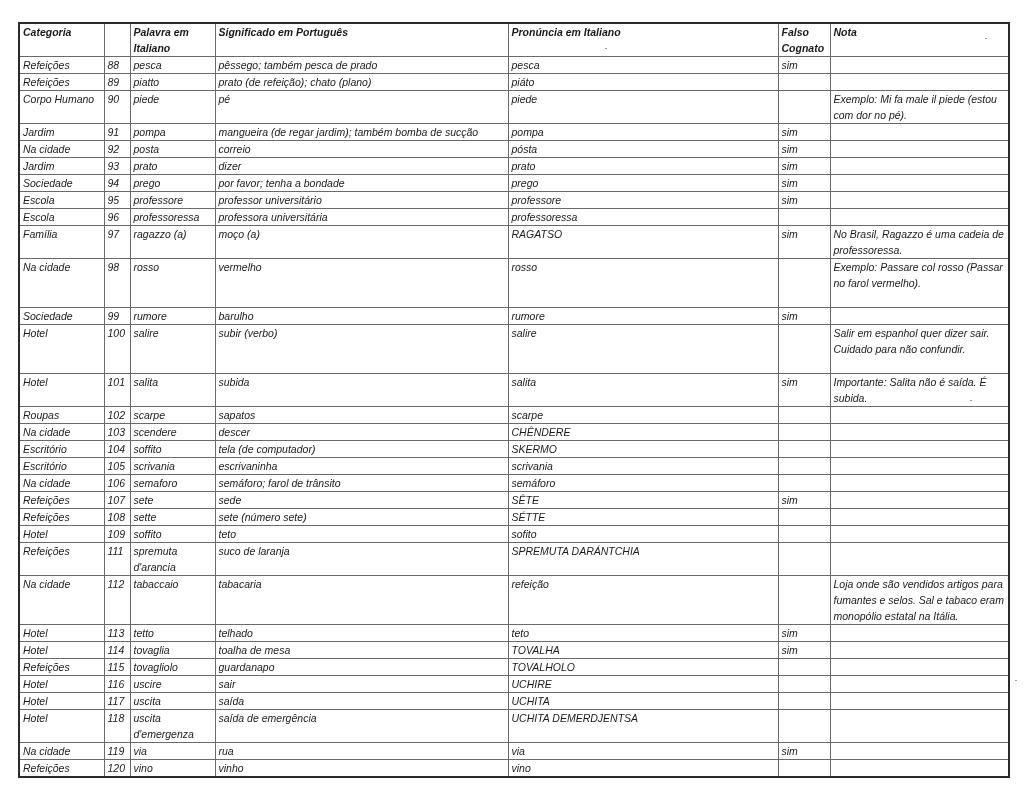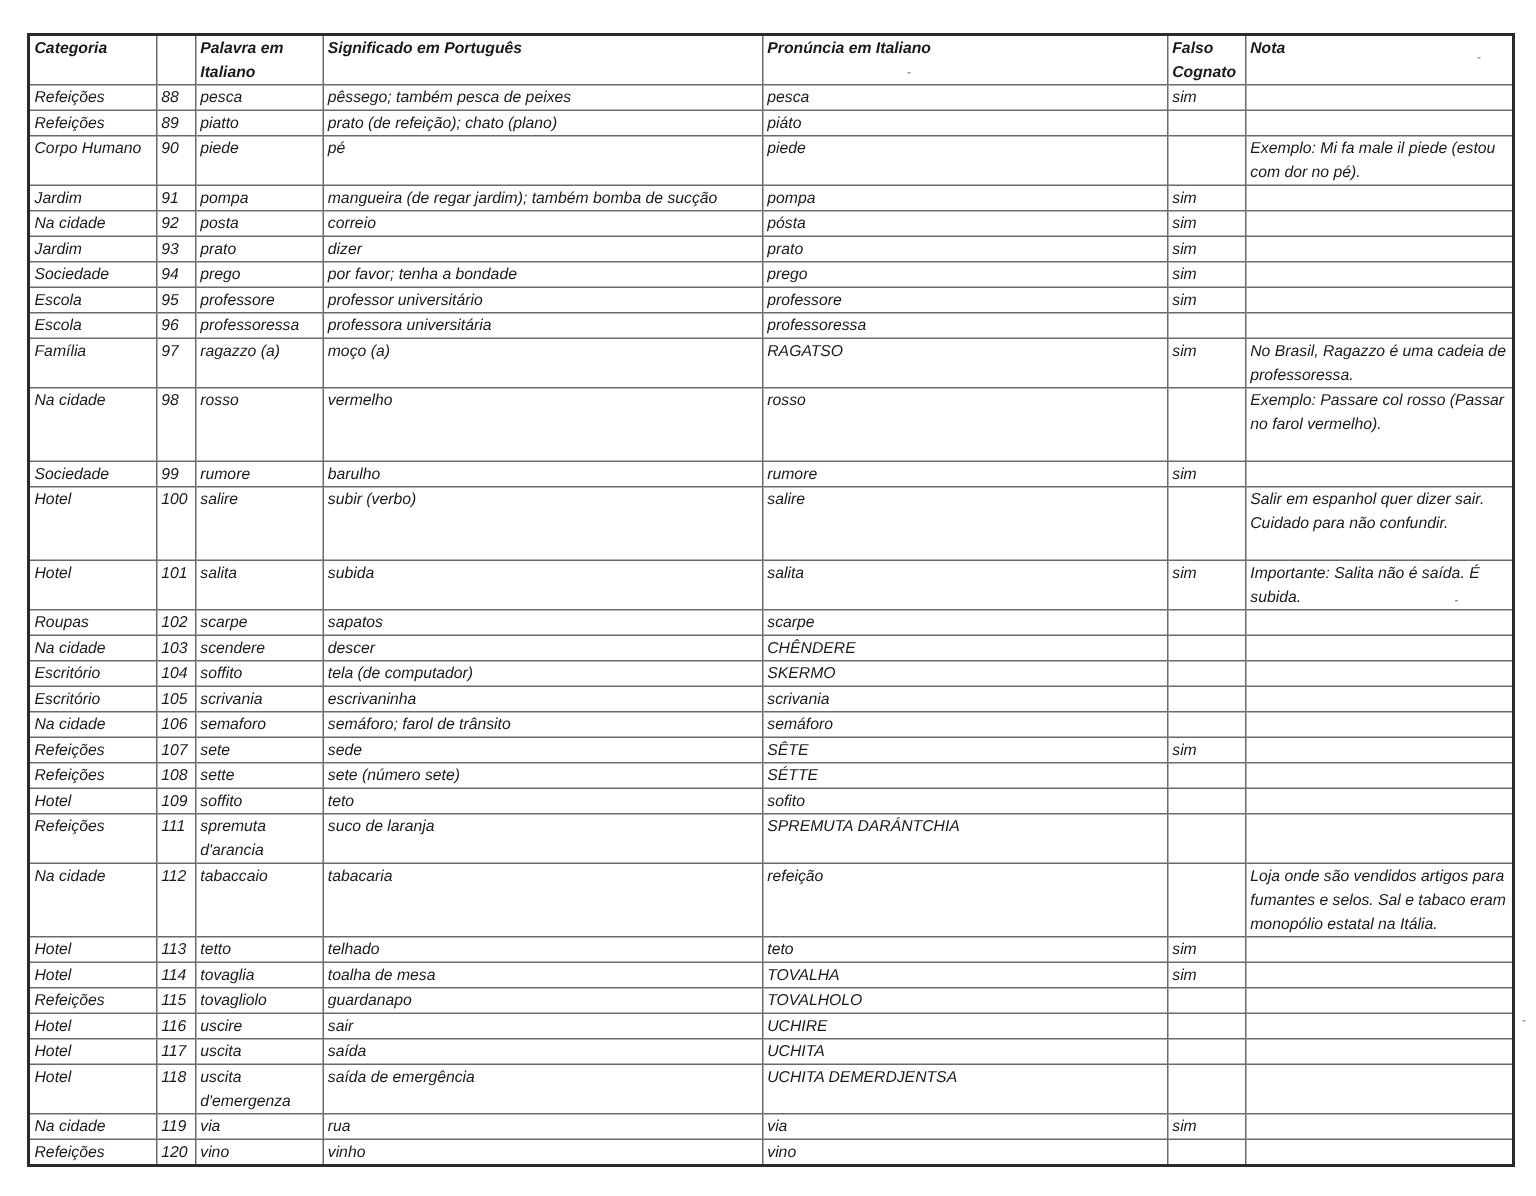--- a/index.html
+++ b/index.html
@@ -42,21 +42,21 @@
         <th>Pronúncia em Italiano</th>
         <th>Falso Cognato</th>
         <th>Nota</th>
       </tr>
     </thead>
     <tbody id="tbody">
         <tr class="r1">
           <td>Refeições</td>
           <td class="num">88</td>
           <td>pesca</td>
-          <td>pêssego; também pesca de peixes</td>
+          <td>pêssego; também pesca de prado</td>
           <td>pesca</td>
           <td>sim</td>
           <td></td>
         </tr>
         <tr class="r1">
           <td>Refeições</td>
           <td class="num">89</td>
           <td>piatto</td>
           <td>prato (de refeição); chato (plano)</td>
           <td>piáto</td>

